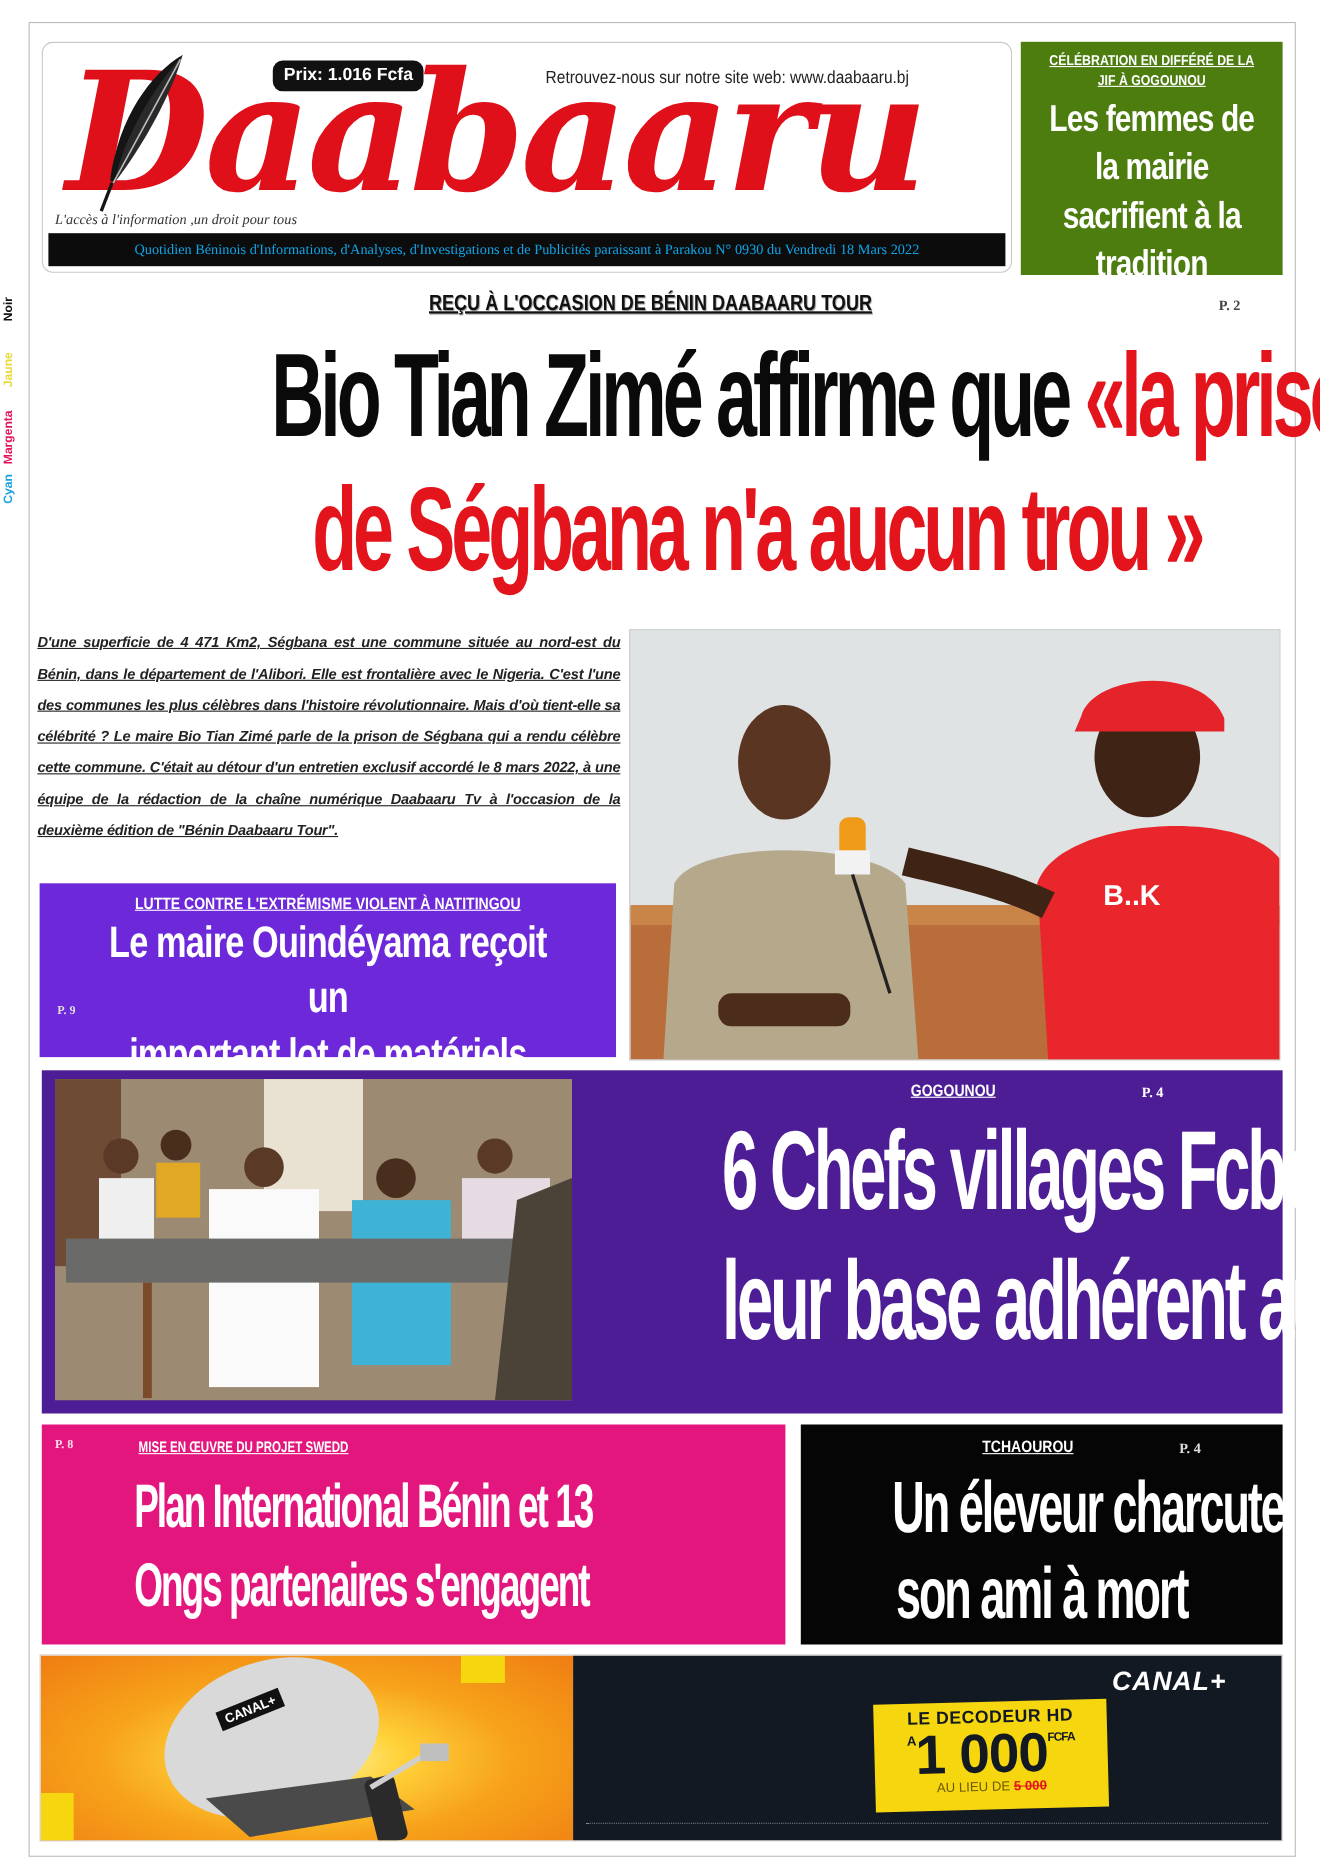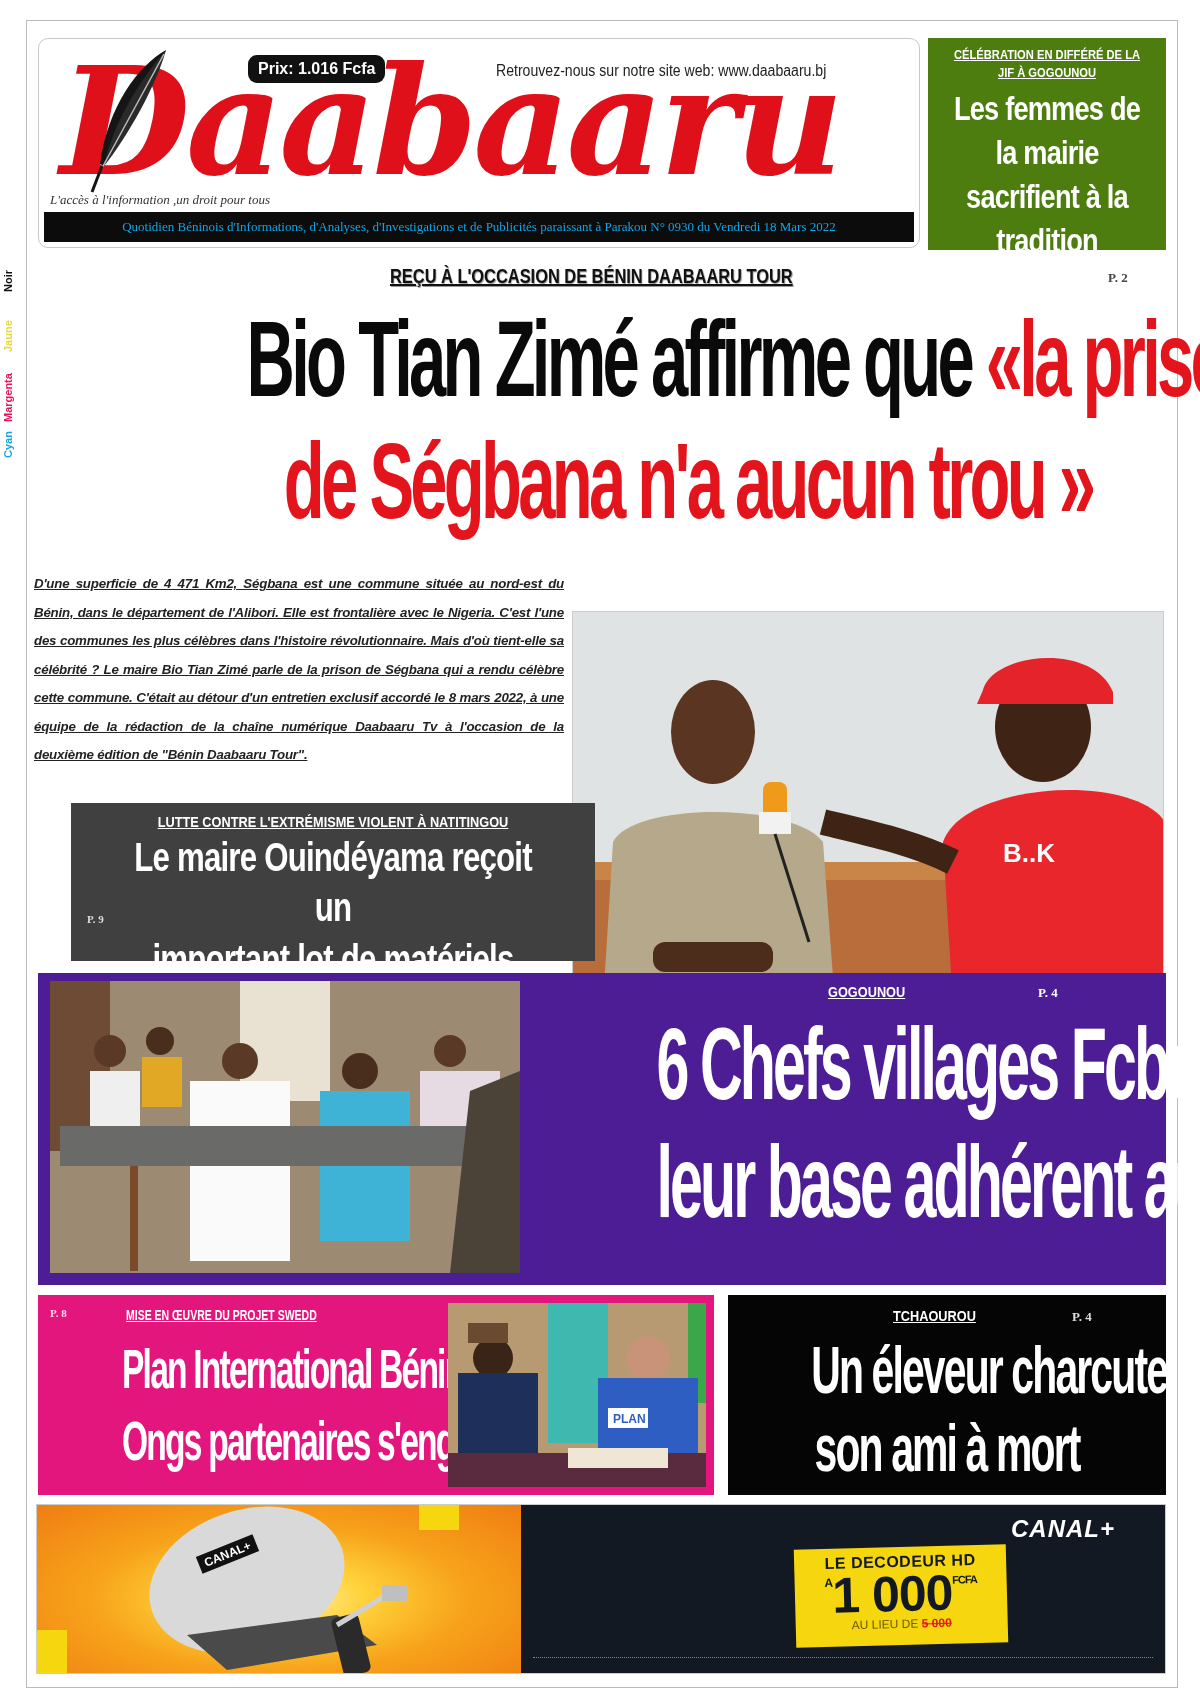--- a/index.html
+++ b/index.html
@@ -49,24 +49,24 @@
     letter-spacing: -6px; text-align: center; transform: scaleX(0.62); transform-origin: center top; white-space: nowrap;
   }
   .lead-headline .black { color: #0a0a0a; }
   .lead-headline .red { color: #e3141c; }
   .lead-headline .line2 { display: block; margin-left: 60px; }
 
   .intro-text {
     left: 34px; top: 570px; width: 530px; font-style: italic; font-weight: bold; font-size: 13.3px;
     line-height: 28.5px; color: #222; text-align: justify; letter-spacing: -0.2px; text-decoration: underline;
   }
-  .interview-photo { left: 572px; top: 572px; width: 592px; height: 392px; overflow: hidden; background: #dfe3e4; border: 1px solid #ccc; margin-top: 39px; }
-
-  
-  .nat-box { left: 36px; top: 803px; width: 524px; height: 158px; background: #404040; color: #fff; text-align: center; margin-left: 35px; }
+  .interview-photo { left: 572px; top: 572px; width: 592px; height: 392px; overflow: hidden; background: #dfe3e4; border: 1px solid #ccc; }
+
+  
+  .nat-box { left: 36px; top: 803px; width: 524px; height: 158px; background: #6d28d9; color: #fff; text-align: center; }
   .nat-kicker { font-weight: bold; font-size: 15px; text-decoration: underline; margin-top: 10px; transform: scaleX(0.85); }
   .nat-title { font-family: "Liberation Sans Narrow", "Liberation Sans", sans-serif; font-weight: bold; font-size: 40px; line-height: 50px; letter-spacing: -1px; transform: scaleX(0.78); margin-top: 2px; }
   .nat-pref { left: 16px; top: 110px; color: #ddd; font-size: 11px; }
 
   
   .gogo-box { left: 38px; top: 973px; width: 1128px; height: 312px; background: #4c1d95; }
   .gogo-photo { left: 12px; top: 8px; width: 470px; height: 292px; overflow: hidden; background: #8a7b69; }
   .gogo-kicker { left: 790px; top: 10px; color: #fff; font-weight: bold; font-size: 15px; text-decoration: underline; transform: scaleX(0.85); transform-origin: left; }
   .gogo-pref { left: 1000px; top: 12px; color: #fff; }
   .gogo-title { left: 484px; top: 32px; width: 640px; color: #fff; text-align: center; font-weight: bold; font-size: 102px; line-height: 118px; letter-spacing: -5px; transform: scaleX(0.58); transform-origin: center top; white-space: nowrap; }
@@ -197,36 +197,20 @@
   </div>
 </div>
 
 <div class="abs swedd-box">
   <div class="abs page-ref swedd-pref">P. 8</div>
   <div class="abs swedd-kicker">MISE EN ŒUVRE DU PROJET SWEDD</div>
   <div class="abs swedd-title">
     <div>Plan International Bénin et 13</div>
     <div>Ongs partenaires s'engagent</div>
   </div>
-  <div class="abs swedd-photo">
-    <svg width="258" height="184" viewBox="0 0 258 184">
-      <rect width="258" height="184" fill="#b89a72"></rect>
-      <rect x="100" y="0" width="60" height="140" fill="#3fb8b0"></rect>
-      <rect x="240" y="0" width="18" height="100" fill="#3aa84a"></rect>
-      <circle cx="45" cy="55" r="20" fill="#3a2418"></circle>
-        <rect x="20" y="20" width="40" height="20" fill="#6a4a30"></rect>
-      <rect x="10" y="70" width="80" height="80" fill="#1e2f5a"></rect>
-      <circle cx="200" cy="55" r="22" fill="#c9937a"></circle>
-      <rect x="150" y="75" width="100" height="80" fill="#2e5ec2"></rect>
-      <rect x="160" y="105" width="40" height="20" fill="#fff"></rect>
-      <text x="165" y="120" font-family="Liberation Sans, sans-serif" font-weight="bold" font-size="12" fill="#2e5ec2">PLAN</text>
-      <rect x="0" y="150" width="258" height="34" fill="#5a2a3e"></rect>
-      <rect x="120" y="145" width="100" height="20" fill="#efe6d6"></rect>
-    </svg>
-  </div>
 </div>
 
 <div class="abs tch-box">
   <div class="abs tch-kicker">TCHAOUROU</div>
   <div class="abs page-ref tch-pref">P. 4</div>
   <div class="abs tch-title">
     <div>Un éleveur charcute</div>
     <div>son ami à mort</div>
   </div>
 </div>

